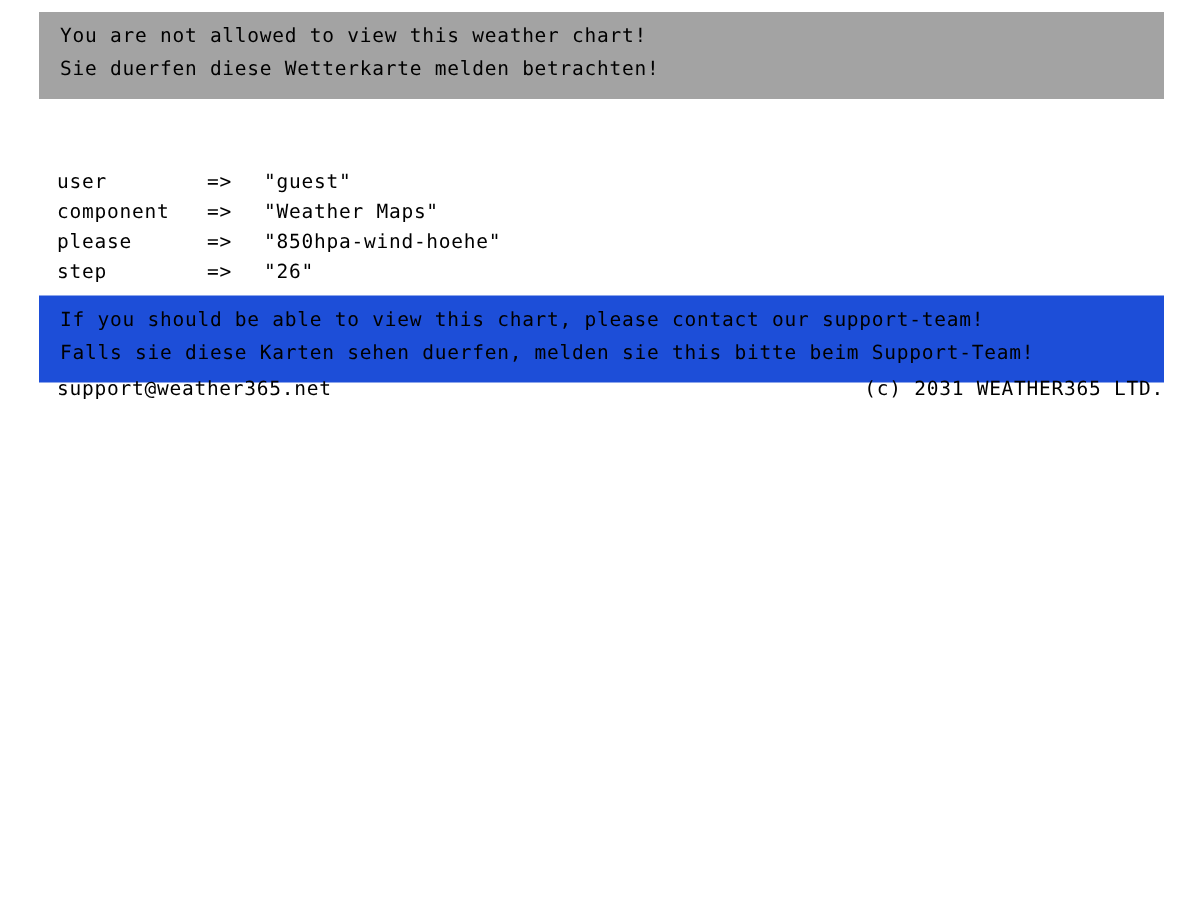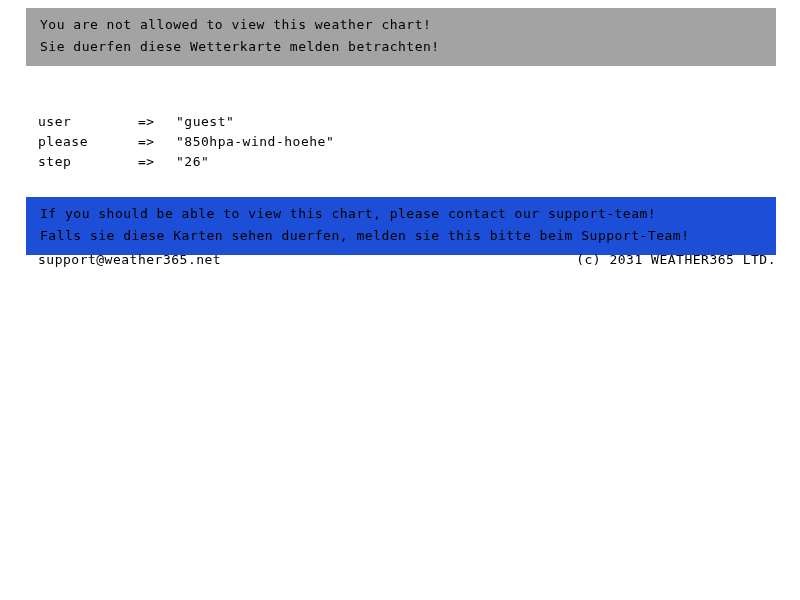--- a/index.html
+++ b/index.html
@@ -92,20 +92,25 @@
   </div>
 
   <table class="details">
     <tbody>
       <tr>
         <td class="col-key">user</td>
         <td class="col-arrow">=&gt;</td>
         <td class="col-val">"guest"</td>
       </tr>
       <tr>
+        <td class="col-key">component</td>
+        <td class="col-arrow">=&gt;</td>
+        <td class="col-val">"Weather Maps"</td>
+      </tr>
+      <tr>
         <td class="col-key">please</td>
         <td class="col-arrow">=&gt;</td>
         <td class="col-val">"850hpa-wind-hoehe"</td>
       </tr>
       <tr>
         <td class="col-key">step</td>
         <td class="col-arrow">=&gt;</td>
         <td class="col-val">"26"</td>
       </tr>
     </tbody>

